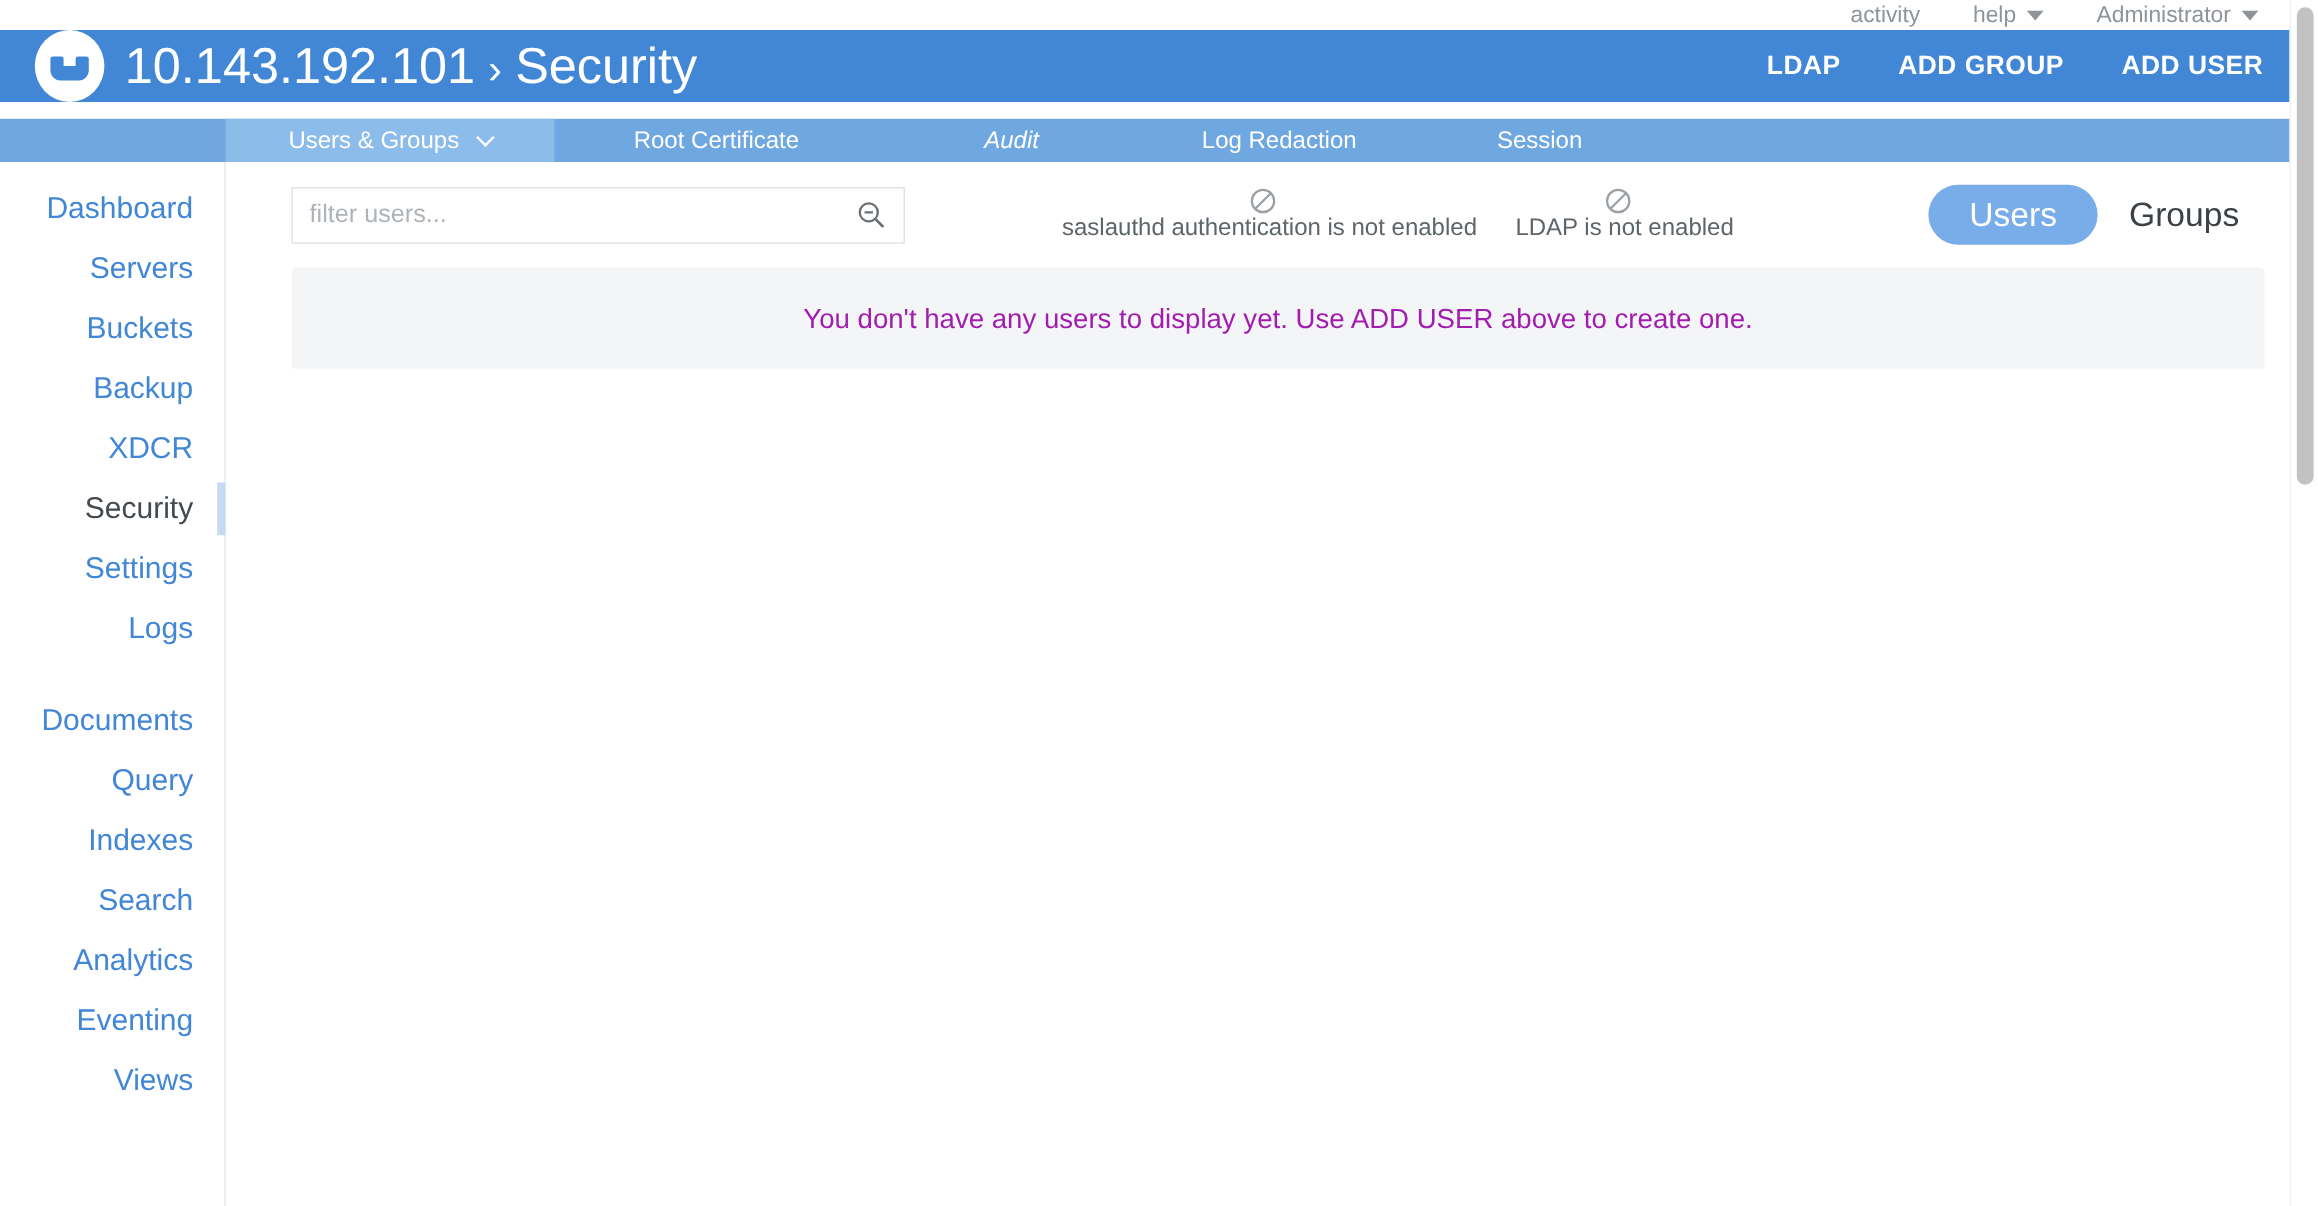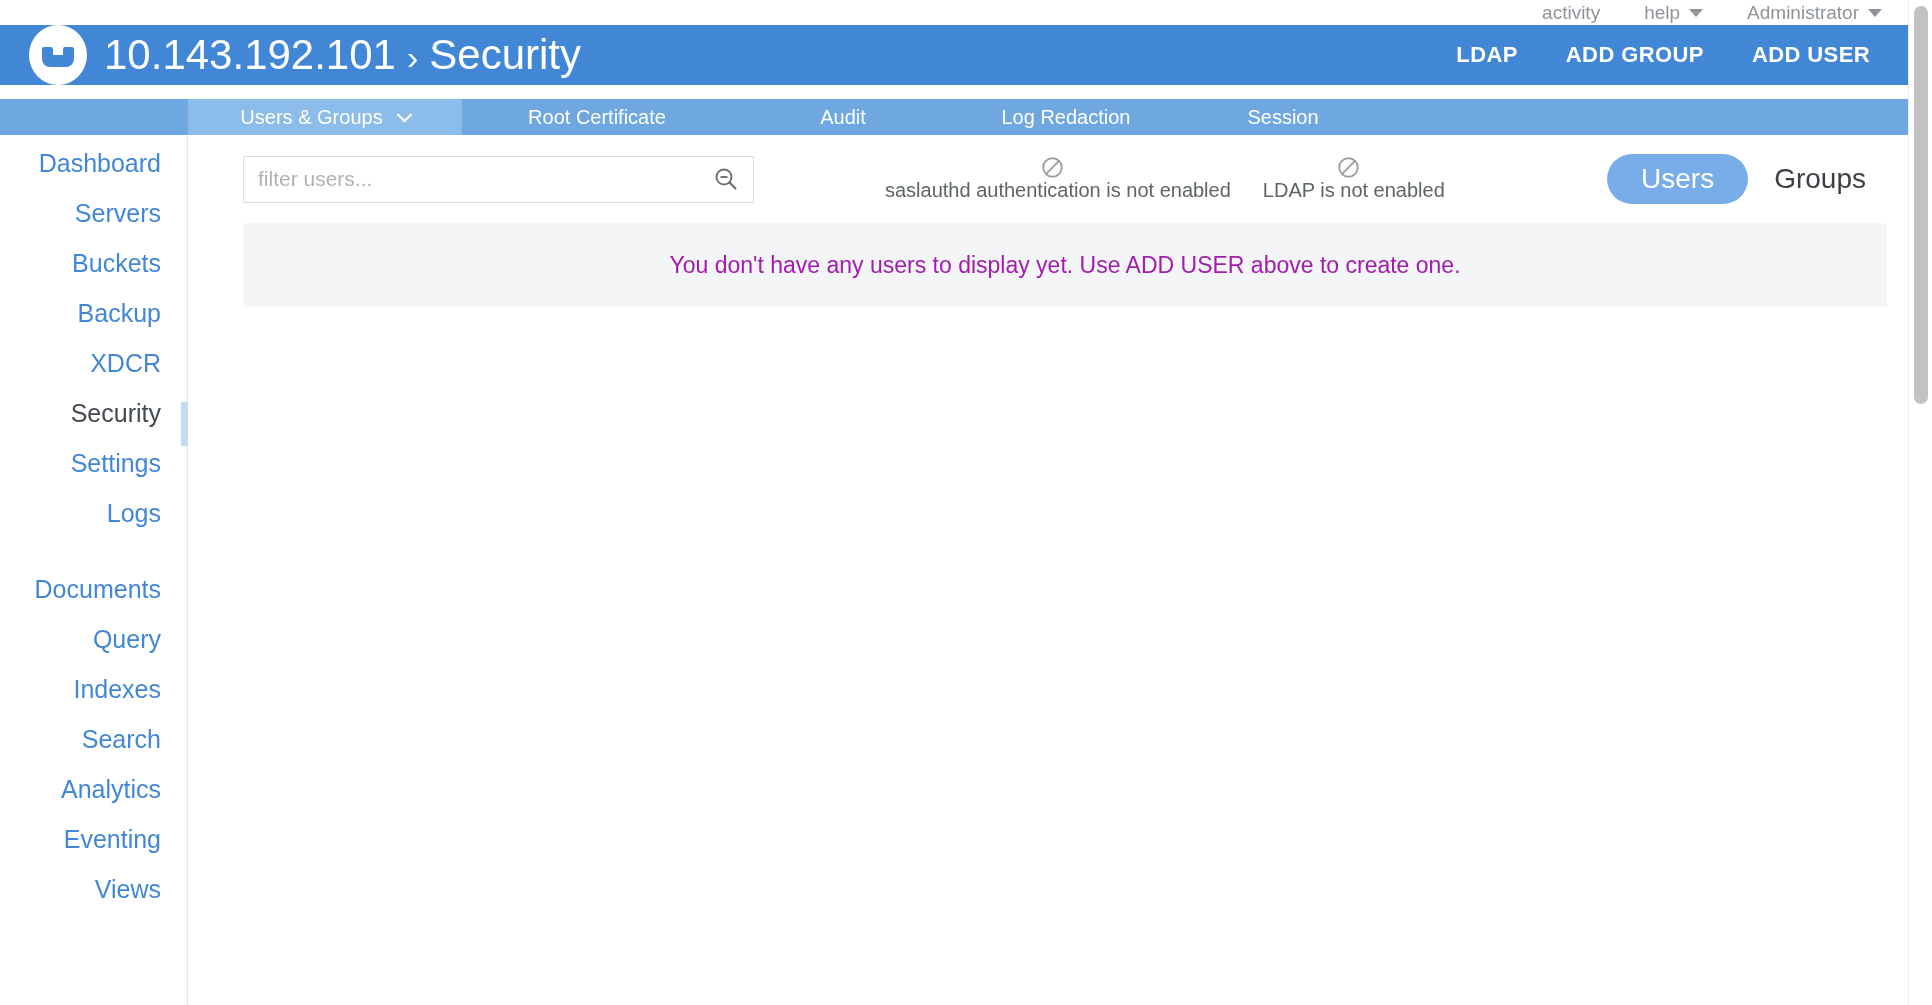--- a/index.html
+++ b/index.html
@@ -75,21 +75,21 @@
   }
   .breadcrumb-sep {
     margin: 0 11px;
     font-size: 34px;
     color: #ffffff;
   }
   .header-actions {
     margin-left: auto;
     display: flex;
     align-items: center;
-    padding-right: 38px;
+    padding-right: 22px;
     justify-content: flex-end;
   }
   .header-action {
     color: #ffffff;
     font-size: 22px;
     font-weight: 600;
     letter-spacing: 0.4px;
     margin-left: 48px;
     white-space: nowrap;
   }
@@ -111,21 +111,21 @@
     display: flex;
     align-items: center;
     justify-content: center;
     white-space: nowrap;
     padding: 12px 14px;
     flex: none;
   }
   .tab.w-users  { width: 274px; background: #8cbcea; }
   .tab.w-root   { width: 270px; }
   .tab.w-client { width: 272px; }
-  .tab.w-audit  { width: 222px; }
+  .tab.w-audit  { width: 222px; font-style: italic; }
   .tab.w-logred { width: 224px; }
   .tab.w-session{ width: 210px; }
   .tab-caret {
     display: inline-block;
     margin-left: 16px;
     width: 11px; height: 11px;
     border-right: 2.4px solid #ffffff;
     border-bottom: 2.4px solid #ffffff;
     transform: rotate(45deg) translate(-2px,-2px);
   }
@@ -136,21 +136,21 @@
     top: 135px; left: 0;
     width: 188px;
     height: 870px;
     background: #ffffff;
     border-right: 1px solid #e3e5e8;
     padding-top: 14px;
   }
   .nav-item {
     height: 50px;
     display: flex;
-    align-items: flex-start;
+    align-items: center;
     justify-content: flex-end;
     padding-right: 26px;
     position: relative;
     font-size: 25px;
     color: #4287d6;
     white-space: nowrap;
     padding-left: 24px;
   }
   .nav-item.active { color: #444a4f; }
   .nav-item.active::after {

